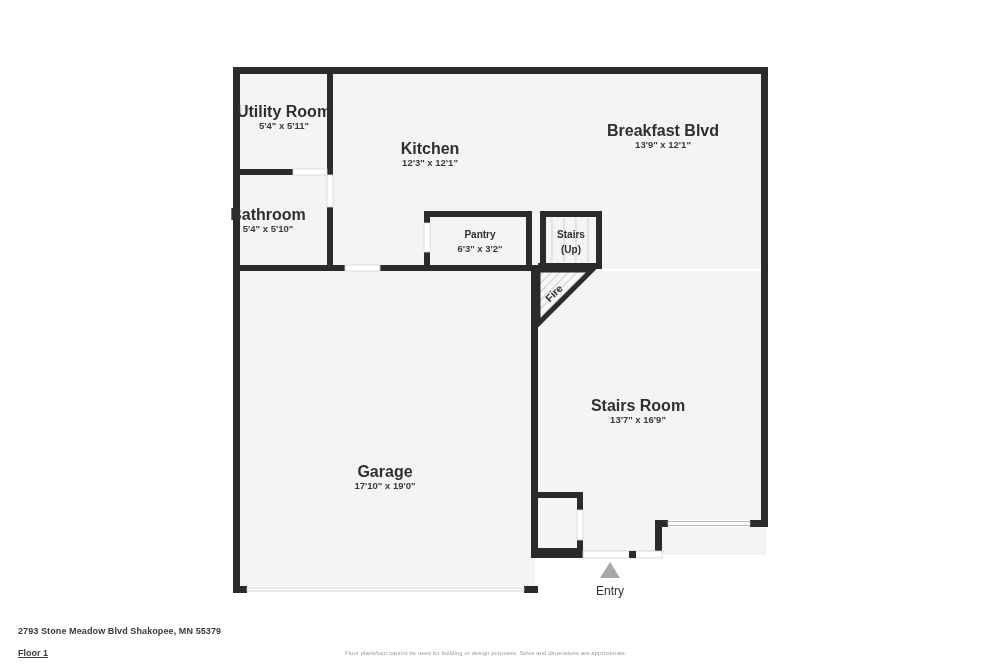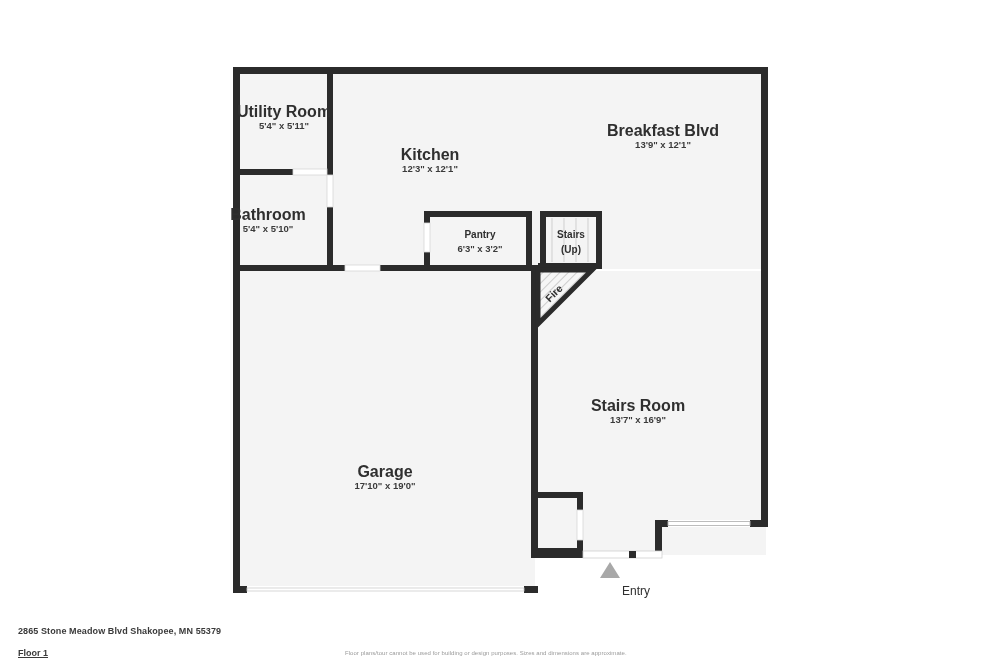--- a/index.html
+++ b/index.html
@@ -213,21 +213,21 @@
 <div class="room-label" style="left:224px; top:104px; width:120px;">
   <div class="room-name">Utility Room</div>
   <div class="room-dims">5'4" x 5'11"</div>
 </div>
 
 <div class="room-label" style="left:208px; top:207px; width:120px;">
   <div class="room-name">Bathroom</div>
   <div class="room-dims">5'4" x 5'10"</div>
 </div>
 
-<div class="room-label" style="left:370px; top:147px; width:120px;">
+<div class="room-label" style="left:370px; top:141px; width:120px;">
   <div class="room-name">Kitchen</div>
   <div class="room-dims">12'3" x 12'1"</div>
 </div>
 
 <div class="room-label" style="left:583px; top:123px; width:160px;">
   <div class="room-name">Breakfast Blvd</div>
   <div class="room-dims">13'9" x 12'1"</div>
 </div>
 
 <div class="room-label" style="left:420px; top:227px; width:120px;">
@@ -245,19 +245,19 @@
   <div class="room-dims">17'10" x 19'0"</div>
 </div>
 
 <div class="room-label" style="left:578px; top:398px; width:120px;">
   <div class="room-name">Stairs Room</div>
   <div class="room-dims">13'7" x 16'9"</div>
 </div>
 
 <div class="fire-label" style="left:544px; top:287px;">Fire</div>
 
-<div class="entry-label" style="left:570px; top:584px; width:80px;text-align:right;">Entry</div>
+<div class="entry-label" style="left:570px; top:584px; width:80px;">Entry</div>
 
 <div class="footer-block">
-  <div class="footer-address">2865 Stone Meadow Blvd Shakopee, MN 55379</div>
+  <div class="footer-address">2793 Stone Meadow Blvd Shakopee, MN 55379</div>
   <div class="footer-floor">Floor 1</div>
 </div>
 <div class="footer-disclaimer">Floor plans/tour cannot be used for building or design purposes. Sizes and dimensions are approximate.</div>
 
 </body></html>

